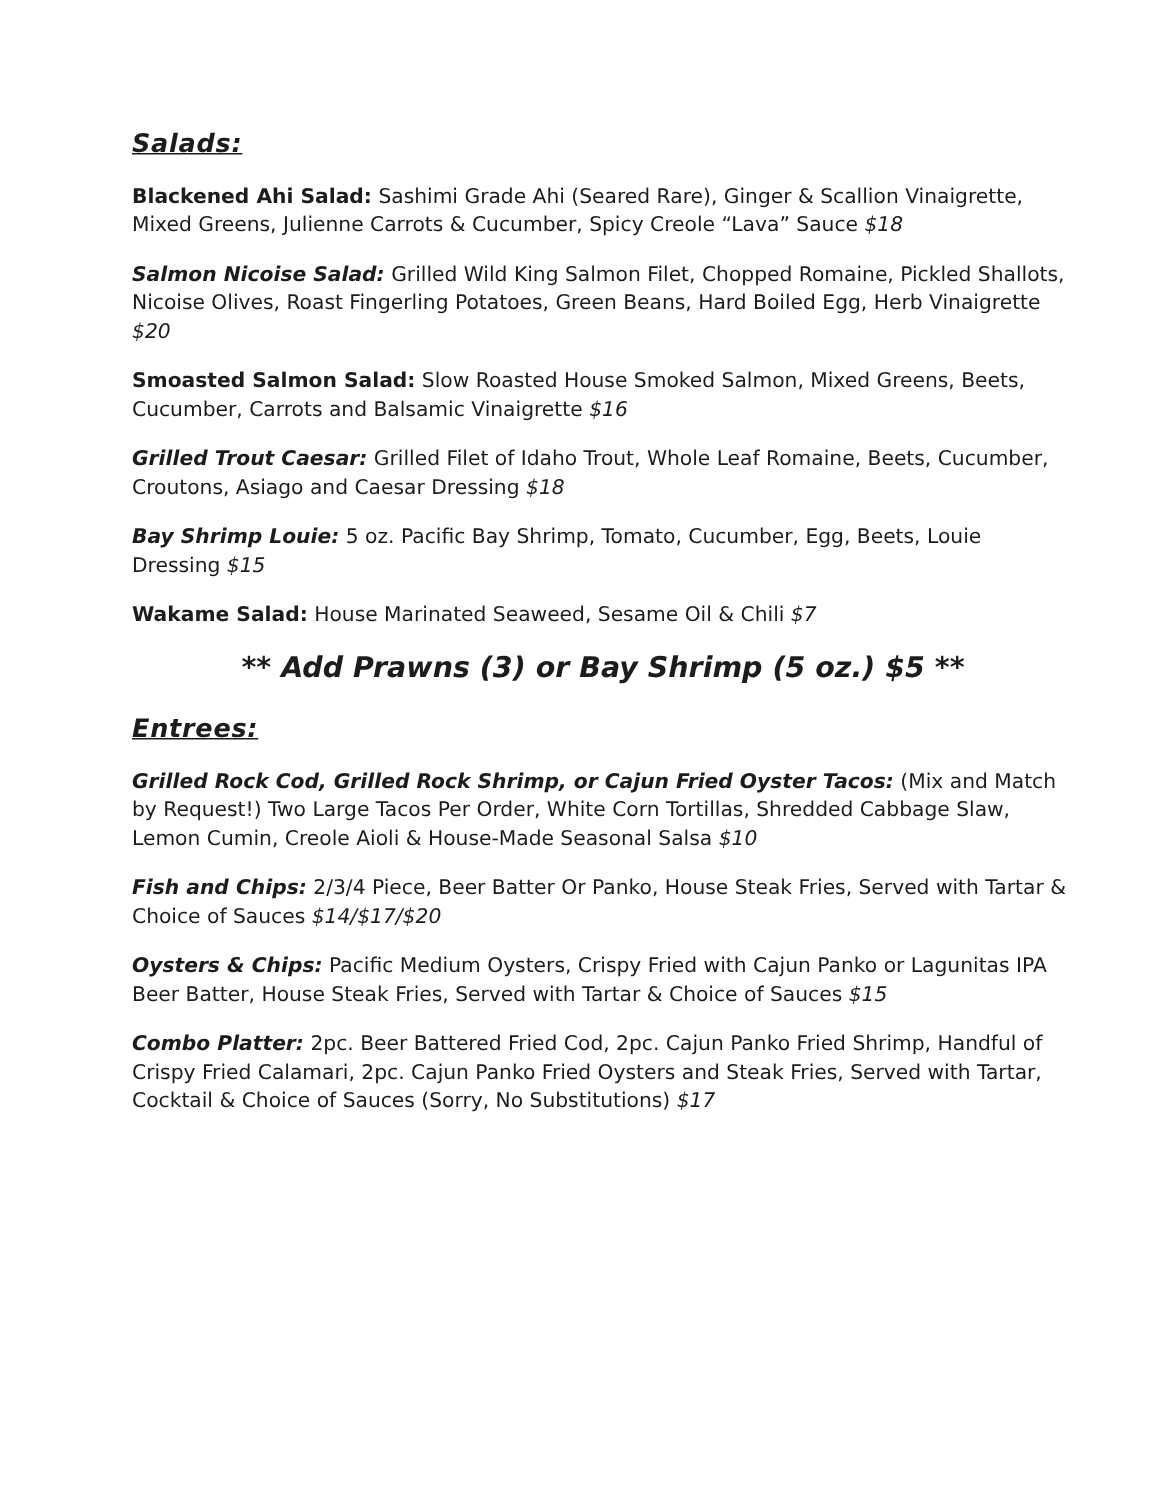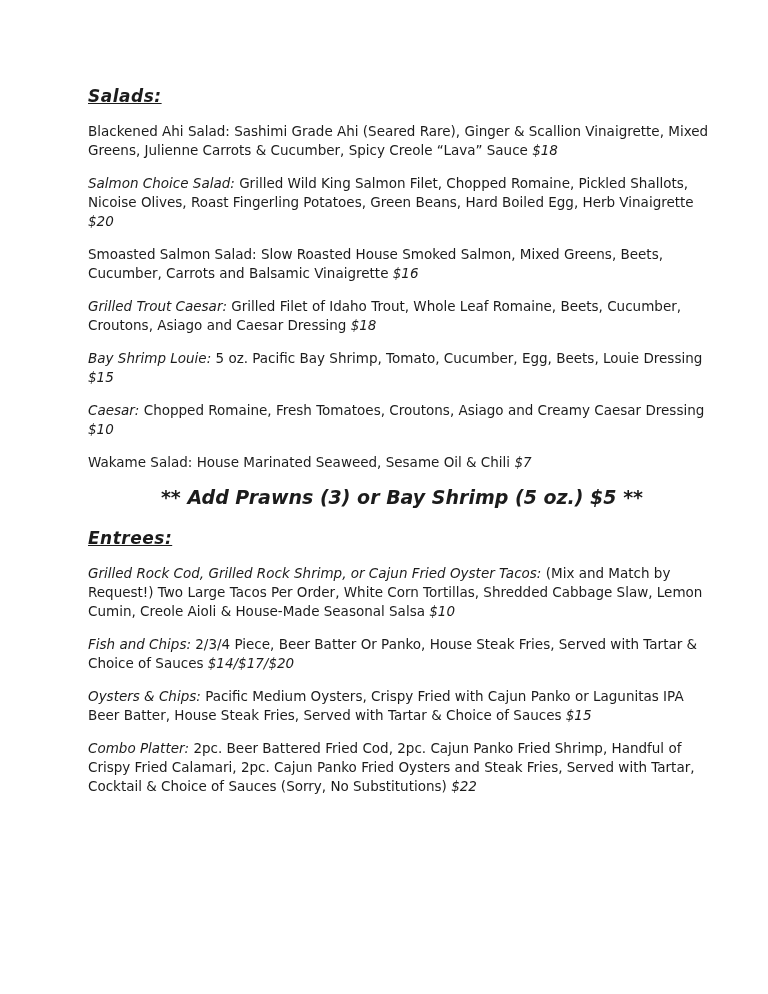--- a/index.html
+++ b/index.html
@@ -32,21 +32,21 @@
   }
   .heading.entrees {
     margin-top: 20px;
   }
   .item {
     font-size: 13.5px;
     line-height: 19px;
     margin: 0 0 14px 0;
   }
   .nm {
-    font-weight: normal;
+    font-weight: bold;
   }
   .nm.it {
     font-style: italic;
   }
   .price {
     font-weight: normal;
     font-style: italic;
   }
   .note {
     font-size: 19px;
@@ -73,21 +73,21 @@
   <section>
     <h2 class="heading">Salads:</h2>
 
     <p class="item">
       <strong class="nm">Blackened Ahi Salad:</strong>
       <span>Sashimi Grade Ahi (Seared Rare), Ginger &amp; Scallion Vinaigrette, Mixed Greens, Julienne Carrots &amp; Cucumber, Spicy Creole “Lava” Sauce</span>
       <span class="price">$18</span>
     </p>
 
     <p class="item">
-      <strong class="nm it">Salmon Choice Salad:</strong>
+      <strong class="nm it">Salmon Nicoise Salad:</strong>
       <span>Grilled Wild King Salmon Filet, Chopped Romaine, Pickled Shallots, Nicoise Olives, Roast Fingerling Potatoes, Green Beans, Hard Boiled Egg, Herb Vinaigrette</span>
       <span class="price">$20</span>
     </p>
 
     <p class="item">
       <strong class="nm">Smoasted Salmon Salad:</strong>
       <span>Slow Roasted House Smoked Salmon, Mixed Greens, Beets, Cucumber, Carrots and Balsamic Vinaigrette</span>
       <span class="price">$16</span>
     </p>
 
@@ -97,25 +97,20 @@
       <span class="price">$18</span>
     </p>
 
     <p class="item">
       <strong class="nm it">Bay Shrimp Louie:</strong>
       <span>5 oz. Pacific Bay Shrimp, Tomato, Cucumber, Egg, Beets, Louie Dressing</span>
       <span class="price">$15</span>
     </p>
 
 
-    <p class="item">
-      <strong class="nm it">Caesar:</strong>
-      <span>Chopped Romaine, Fresh Tomatoes, Croutons, Asiago and Creamy Caesar Dressing</span>
-      <span class="price">$10</span>
-    </p>
 
     <p class="item">
       <strong class="nm">Wakame Salad:</strong>
       <span>House Marinated Seaweed, Sesame Oil &amp; Chili</span>
       <span class="price">$7</span>
     </p>
 
     <p class="note">** Add Prawns (3) or Bay Shrimp (5 oz.) $5 **</p>
   </section>
 
@@ -137,18 +132,18 @@
 
     <p class="item">
       <strong class="nm it">Oysters &amp; Chips:</strong>
       <span>Pacific Medium Oysters, Crispy Fried with Cajun Panko or Lagunitas IPA Beer Batter, House Steak Fries, Served with Tartar &amp; Choice of Sauces</span>
       <span class="price">$15</span>
     </p>
 
     <p class="item">
       <strong class="nm it">Combo Platter:</strong>
       <span>2pc. Beer Battered Fried Cod, 2pc. Cajun Panko Fried Shrimp, Handful of Crispy Fried Calamari, 2pc. Cajun Panko Fried Oysters and Steak Fries, Served with Tartar, Cocktail &amp; Choice of Sauces (Sorry, No Substitutions)</span>
-      <span class="price">$22</span>
+      <span class="price">$17</span>
     </p>
   </section>
 
 
 </main>
 
 </body></html>

